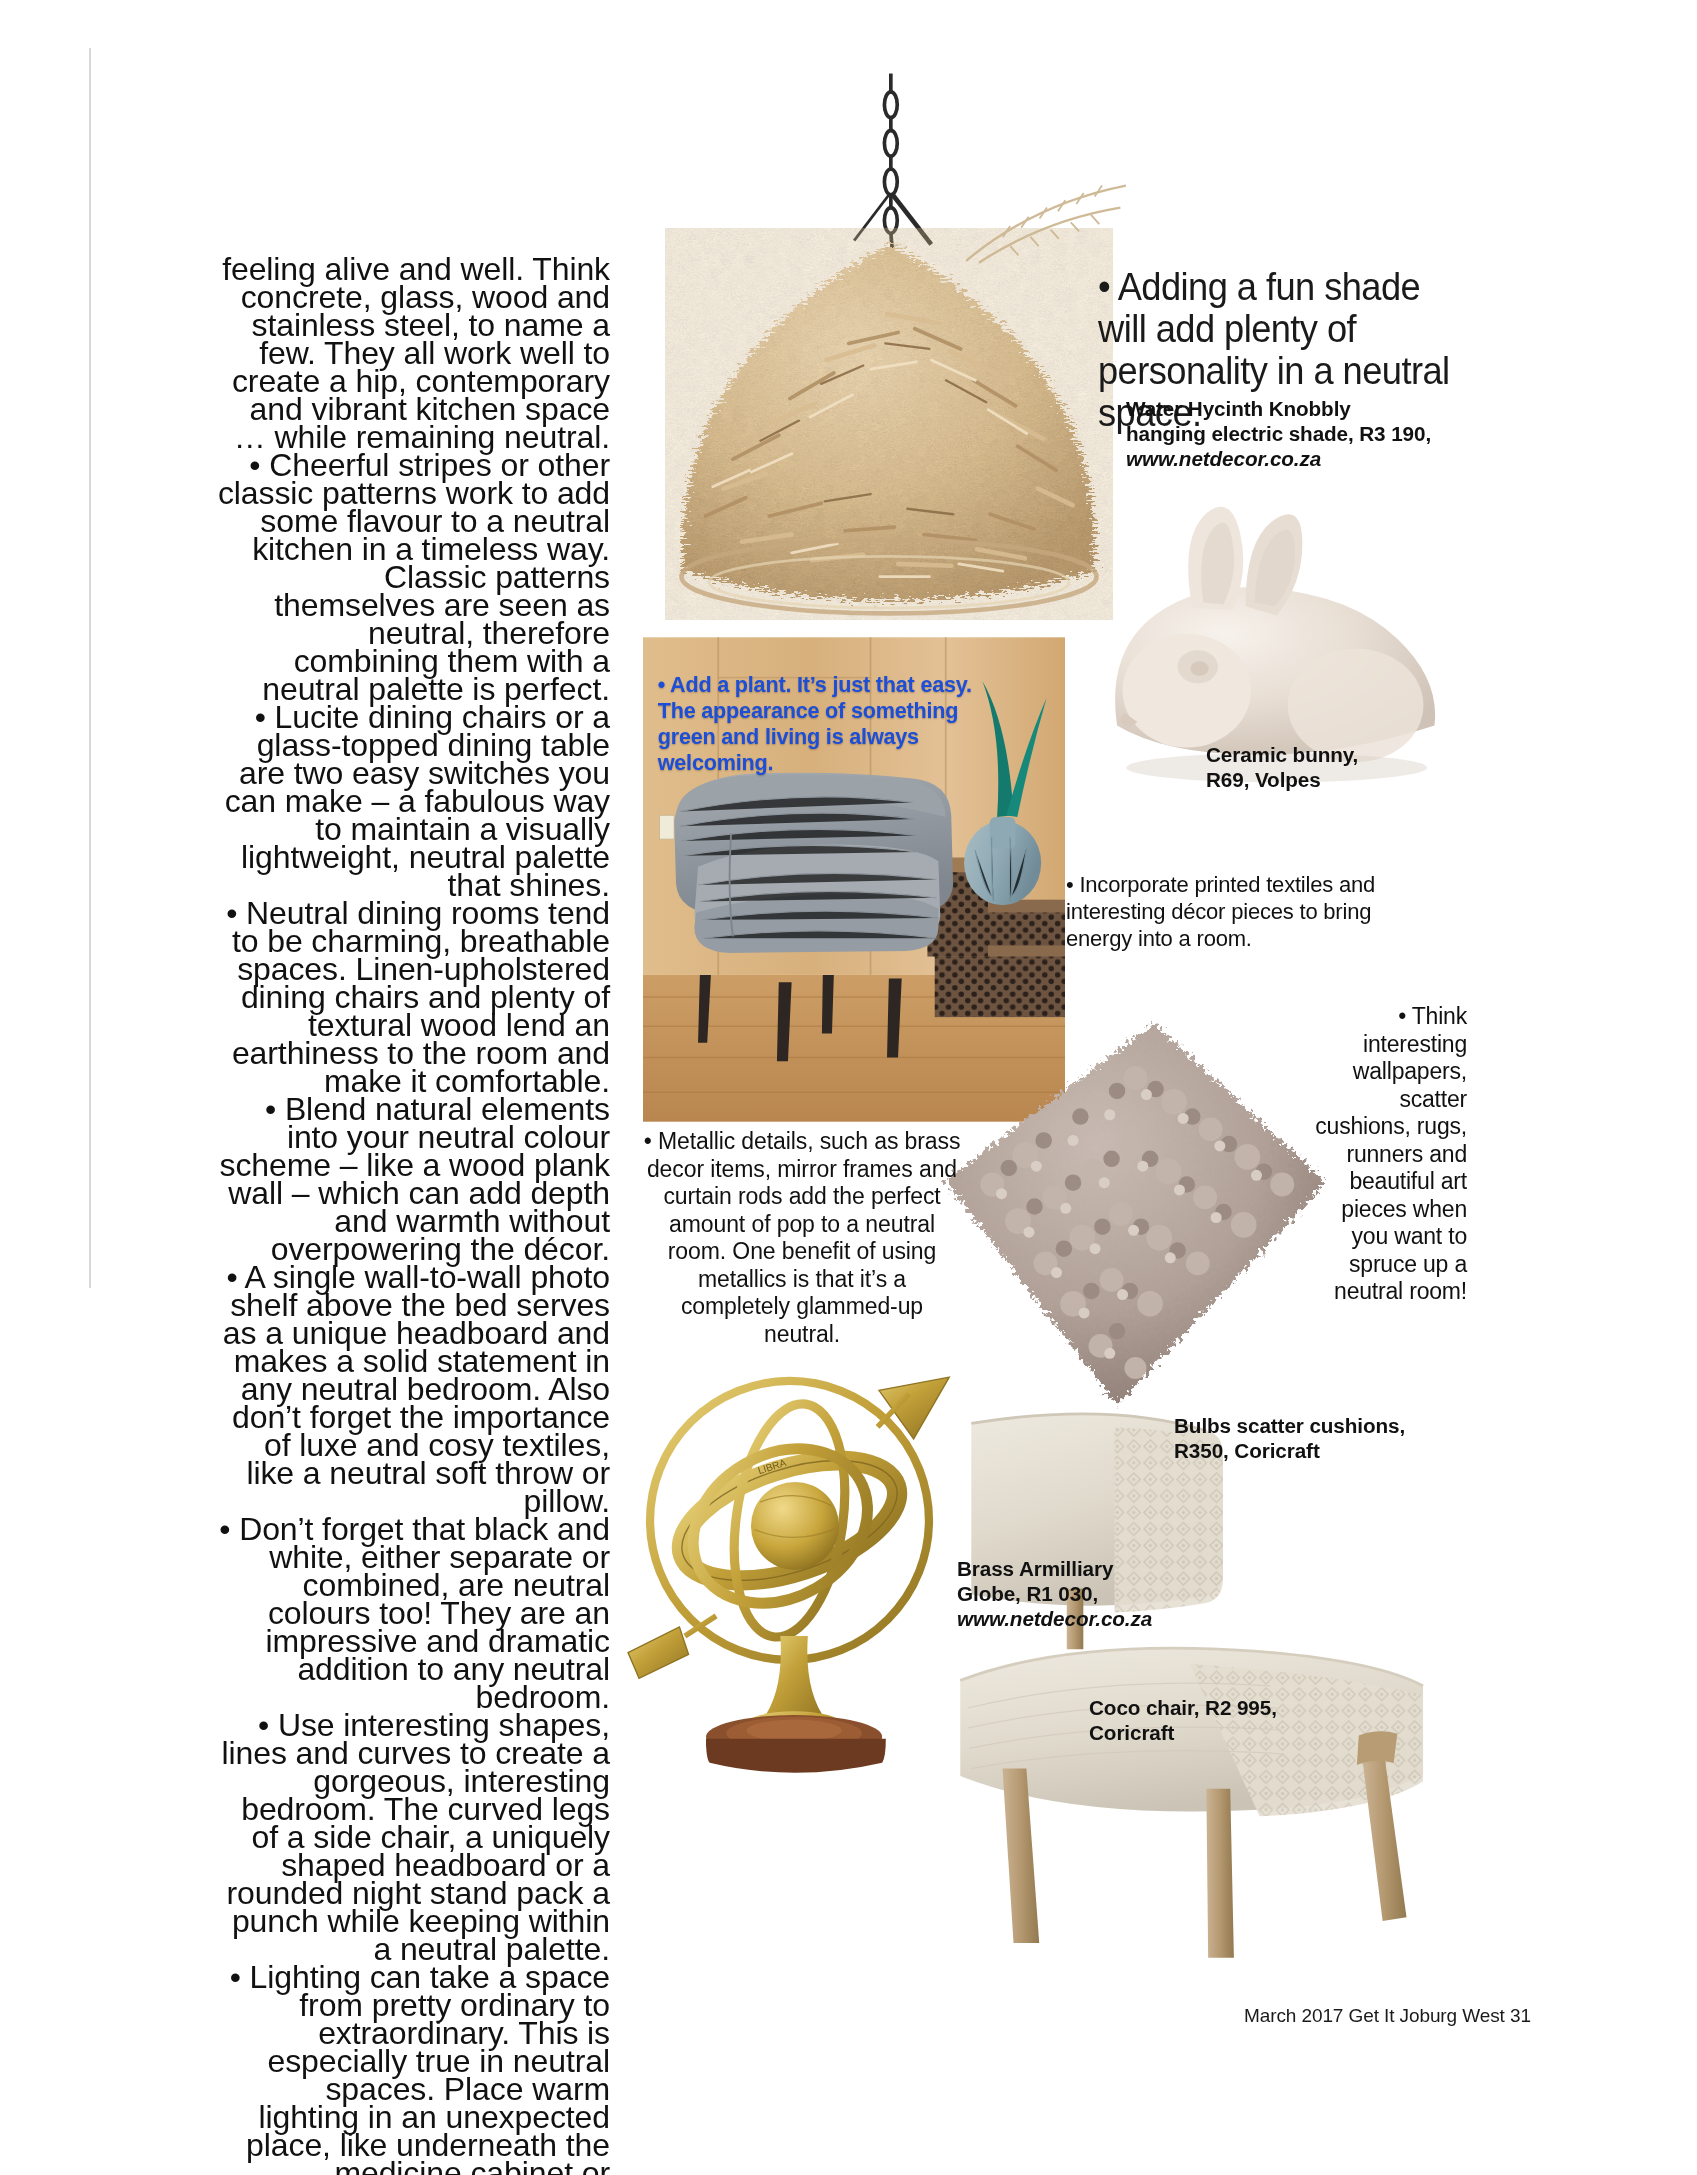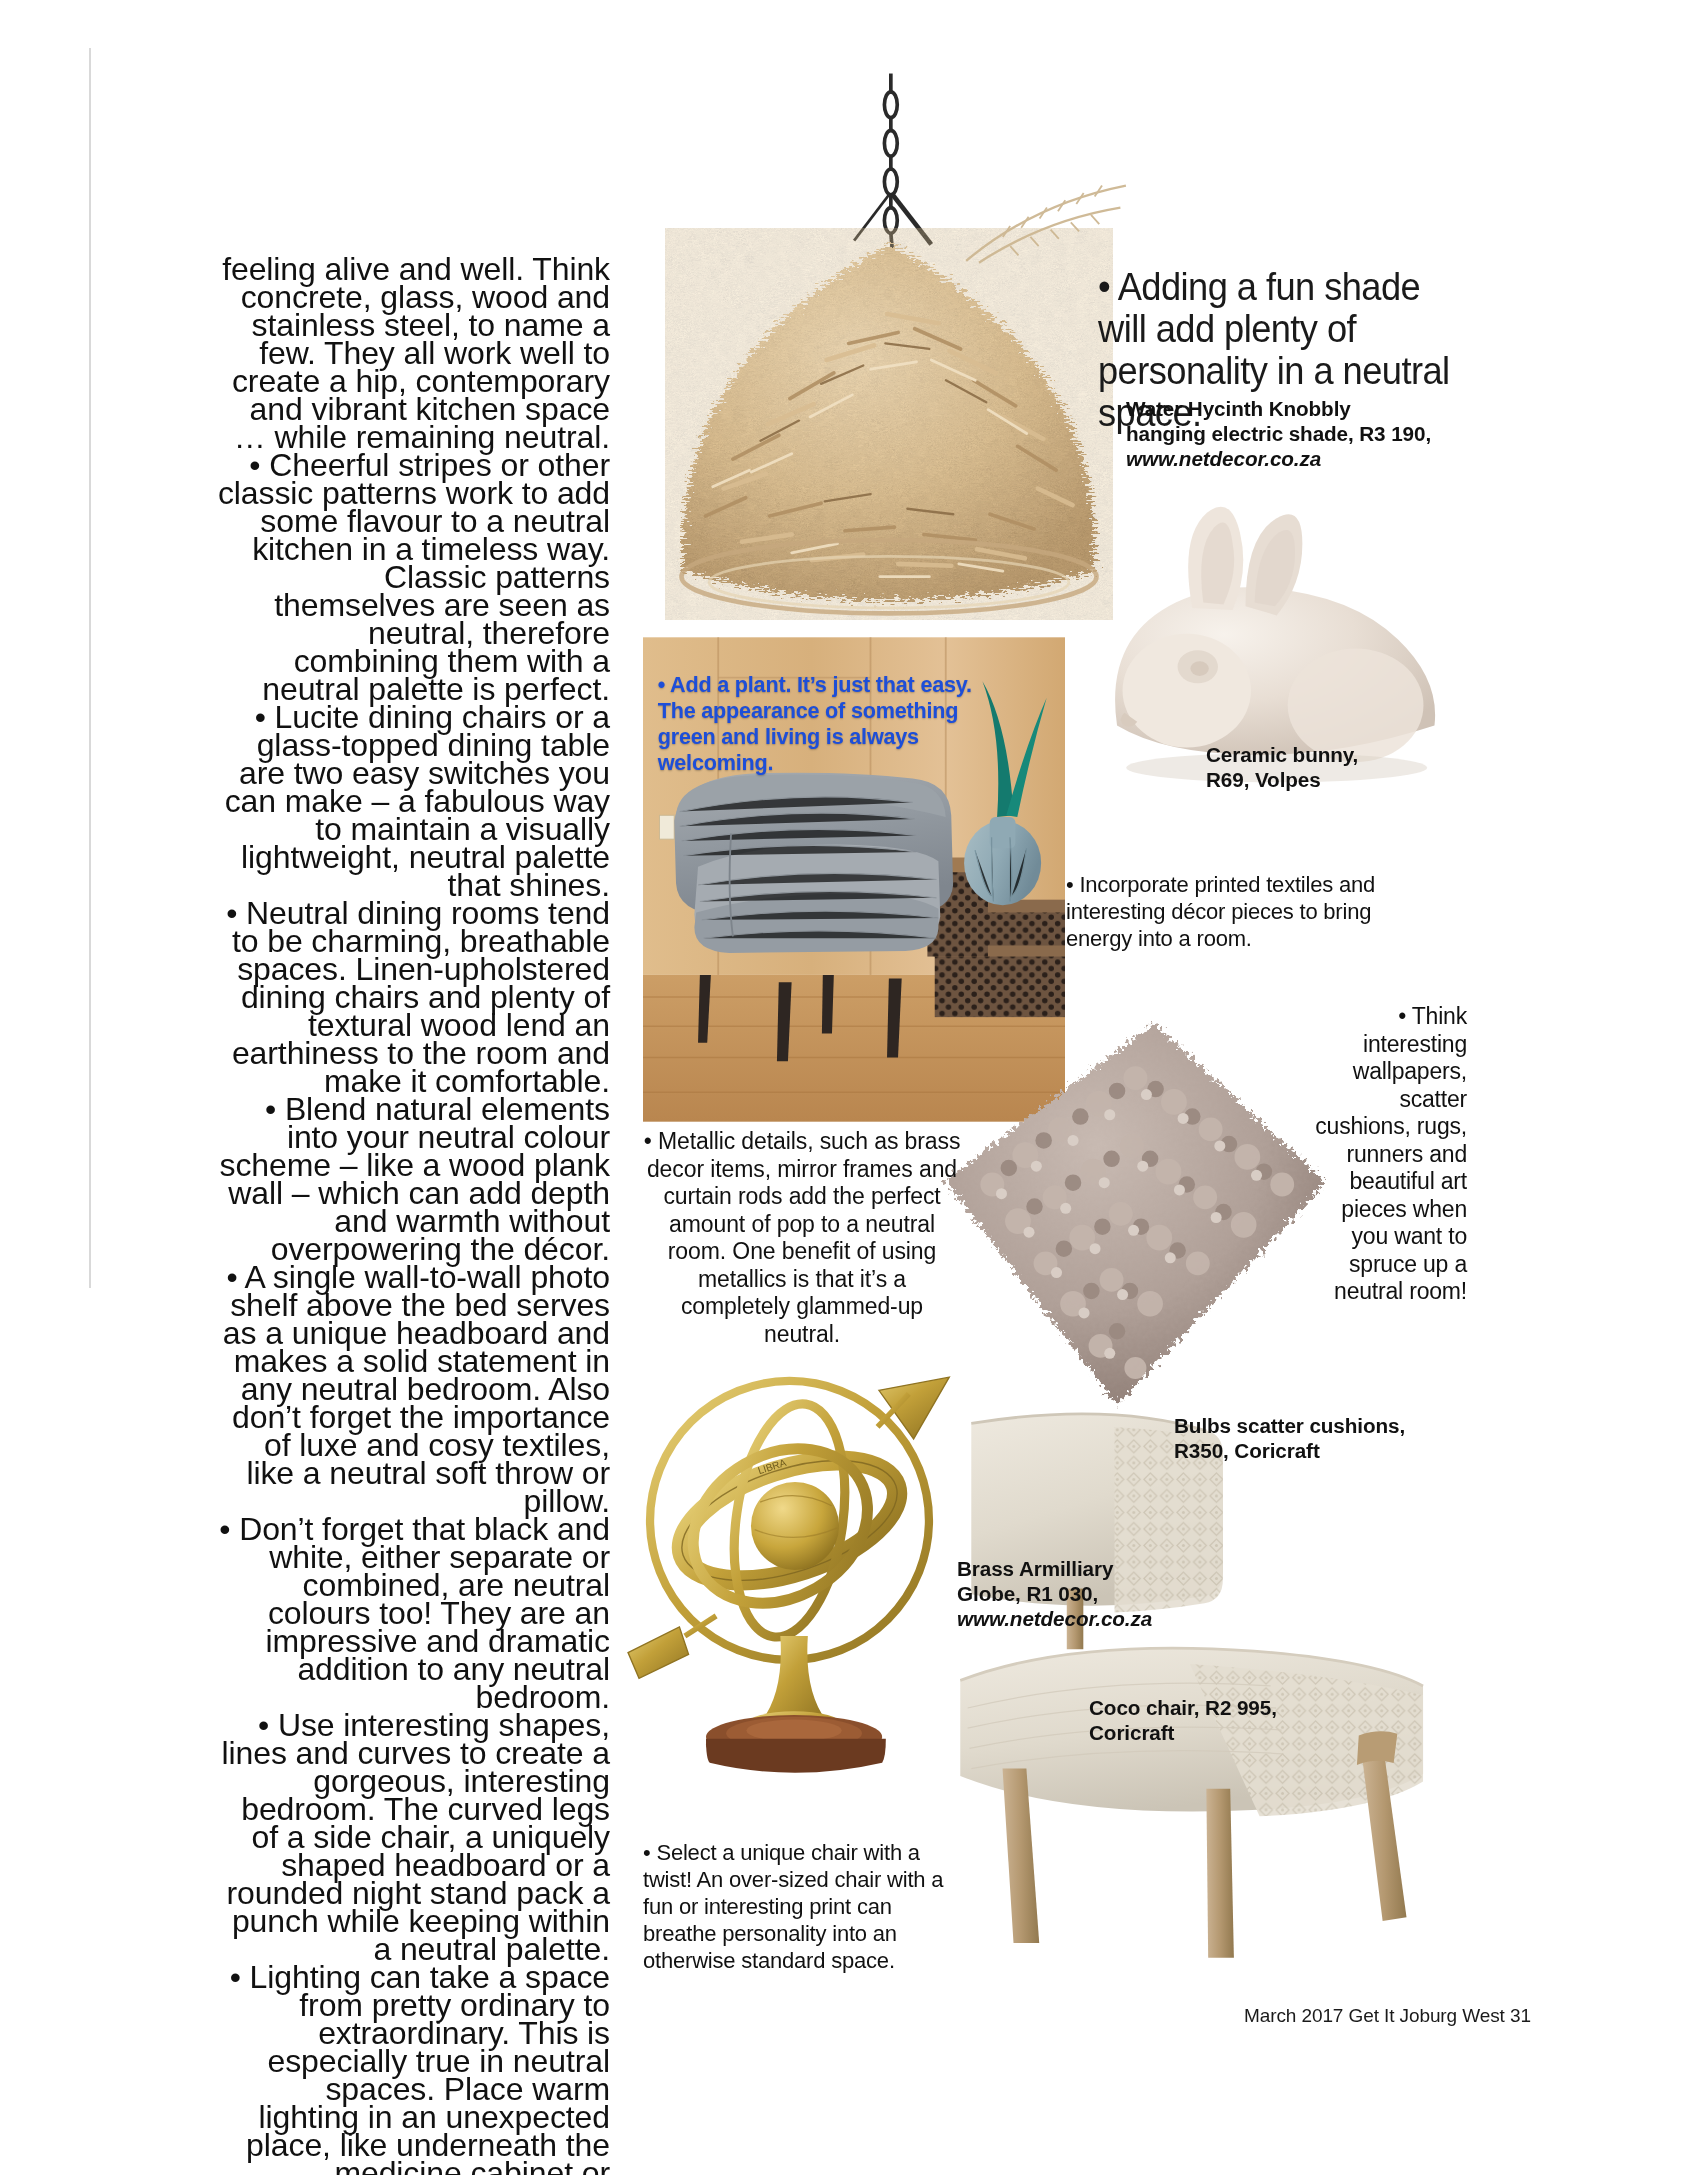--- a/index.html
+++ b/index.html
@@ -609,21 +609,20 @@
   </div>
 
   <div class="cap" style="left:957px; top:1556px; width:275px;">
     <span>Brass Armilliary</span><br>
     <span>Globe, R1 030,</span><br>
     <span class="url">www.netdecor.co.za</span>
   </div>
 
   <div class="cap" style="left:1089px; top:1695px; width:275px;">Coco chair, R2 995,<br>Coricraft</div>
 
-  <div class="callout" style="left:643px; top:1839px; width:326px;">• Select a unique chair with a twist! An over-sized chair with a fun or interesting print can breathe personality into an otherwise standard space.</div>
 
   <div class="footer">
     <span>March 2017</span>
     <b>Get It Joburg West</b>
     <span>31</span>
   </div>
 
 </div>
 
 

